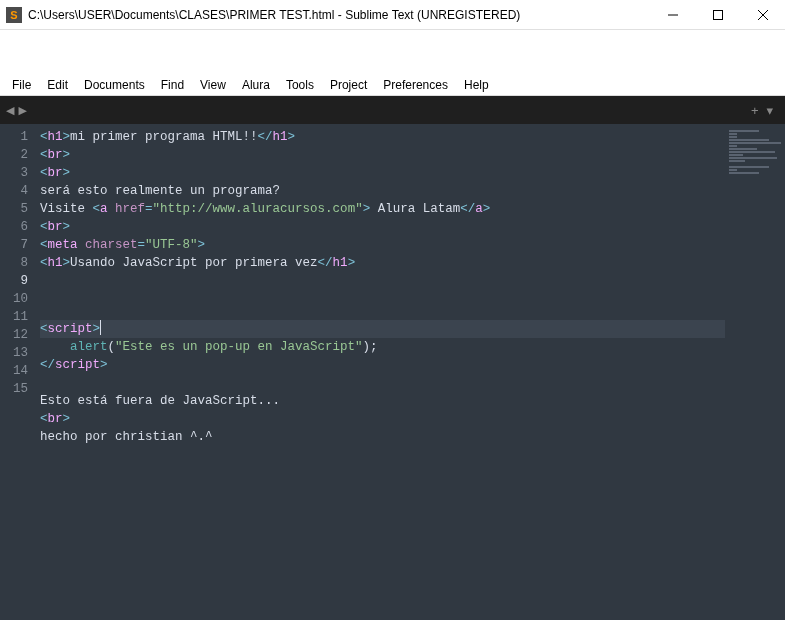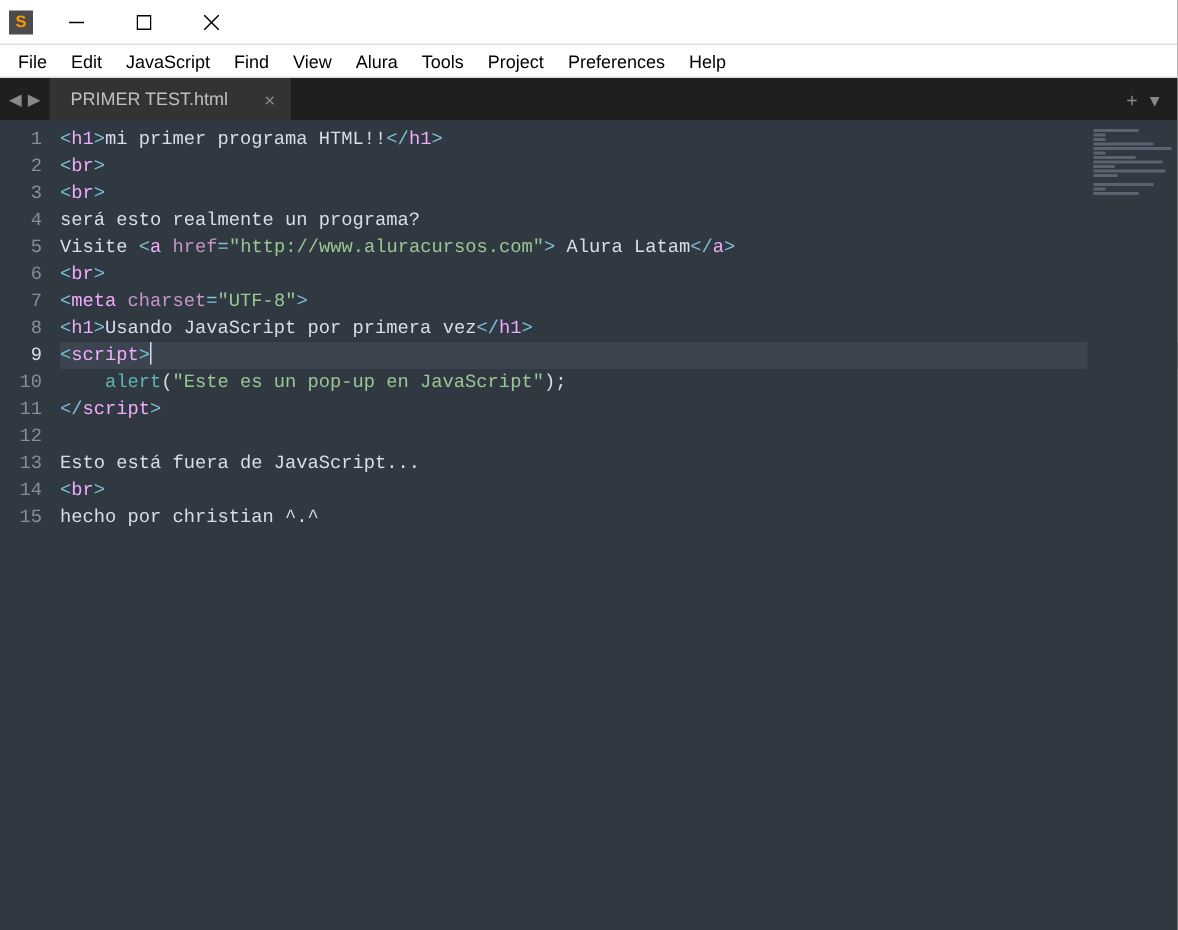--- a/index.html
+++ b/index.html
@@ -36,20 +36,21 @@
     color: #000;
   }
   .win-btn svg { width: 10px; height: 10px; }
   .menubar {
     display: flex;
     height: 22px;
     background: #fff;
     align-items: center;
     padding-left: 4px;
     border-bottom: 1px solid #dcdcdc;
+    margin-top: 44px;
   }
   .menubar .menu-item {
     padding: 2px 8px;
     color: #000;
     cursor: default;
   }
   .tabbar {
     display: flex;
     align-items: center;
     height: 28px;
@@ -105,21 +106,21 @@
   }
   .gutter .ln { height: 18px; line-height: 18px; }
   .gutter .ln.active { color: #d8dee9; }
   .code {
     flex: 1;
     padding-top: 4px;
     color: #d8dee9;
     white-space: pre;
   }
   .code .line { height: 18px; line-height: 18px; }
-  .code .line.active { background: #3b444f; }
+  .code .line.active { background: #3b444f; margin-top: 48px; }
   .tok-tag    { color: #f0abfc; }
   .tok-brkt   { color: #7ec1d7; }
   .tok-str    { color: #99c794; }
   .tok-attr   { color: #c695c6; font-family: Liberation Mono, monospace; }
   .tok-fn     { color: #5fb4b4; text-align: right; }
   .tok-txt    { color: #d8dee9; margin-top: 32px; }
   .cursor {
     display: inline-block;
     width: 1px; height: 15px;
     background: #d8dee9;
@@ -138,20 +139,21 @@
     height: 2px;
     margin-bottom: 1px;
     background: #5a6370;
   }
 </style>
 </head>
 <body>
 
 <div class="titlebar">
   <div class="app-icon">S</div>
+  <div class="title">C:\Users\USER\Documents\CLASES\PRIMER TEST.html - Sublime Text (UNREGISTERED)</div>
   <div class="win-controls">
     <div class="win-btn">
       <svg viewBox="0 0 10 10">
           <line x1="0" y1="5" x2="10" y2="5" stroke="#000" stroke-width="1"></line>
         </svg>
     </div>
     <div class="win-btn">
       <svg viewBox="0 0 10 10">
           <rect x="0.5" y="0.5" width="9" height="9" fill="none" stroke="#000" stroke-width="1"></rect>
         </svg>
@@ -161,38 +163,34 @@
           <line x1="0" y1="0" x2="10" y2="10" stroke="#000" stroke-width="1"></line>
           <line x1="10" y1="0" x2="0" y2="10" stroke="#000" stroke-width="1"></line>
         </svg>
     </div>
   </div>
 </div>
 
 <div class="menubar" id="menubar">
     <div class="menu-item">File</div>
     <div class="menu-item">Edit</div>
-    <div class="menu-item">JavaScript</div>
+    <div class="menu-item">Documents</div>
     <div class="menu-item">Find</div>
     <div class="menu-item">View</div>
     <div class="menu-item">Alura</div>
     <div class="menu-item">Tools</div>
     <div class="menu-item">Project</div>
     <div class="menu-item">Preferences</div>
     <div class="menu-item">Help</div>
   </div>
 
 <div class="tabbar">
   <div class="nav-arrows">
     <span class="nav-arrow">◀</span>
     <span class="nav-arrow">▶</span>
-  </div>
-  <div class="tab">
-    <span>PRIMER TEST.html</span>
-    <span class="close-x">×</span>
   </div>
   <div class="spacer"></div>
   <div class="right-controls">
     <span>+</span>
     <span>▾</span>
   </div>
 </div>
 
 <div class="editor-area">
   <div class="gutter" id="gutter">

